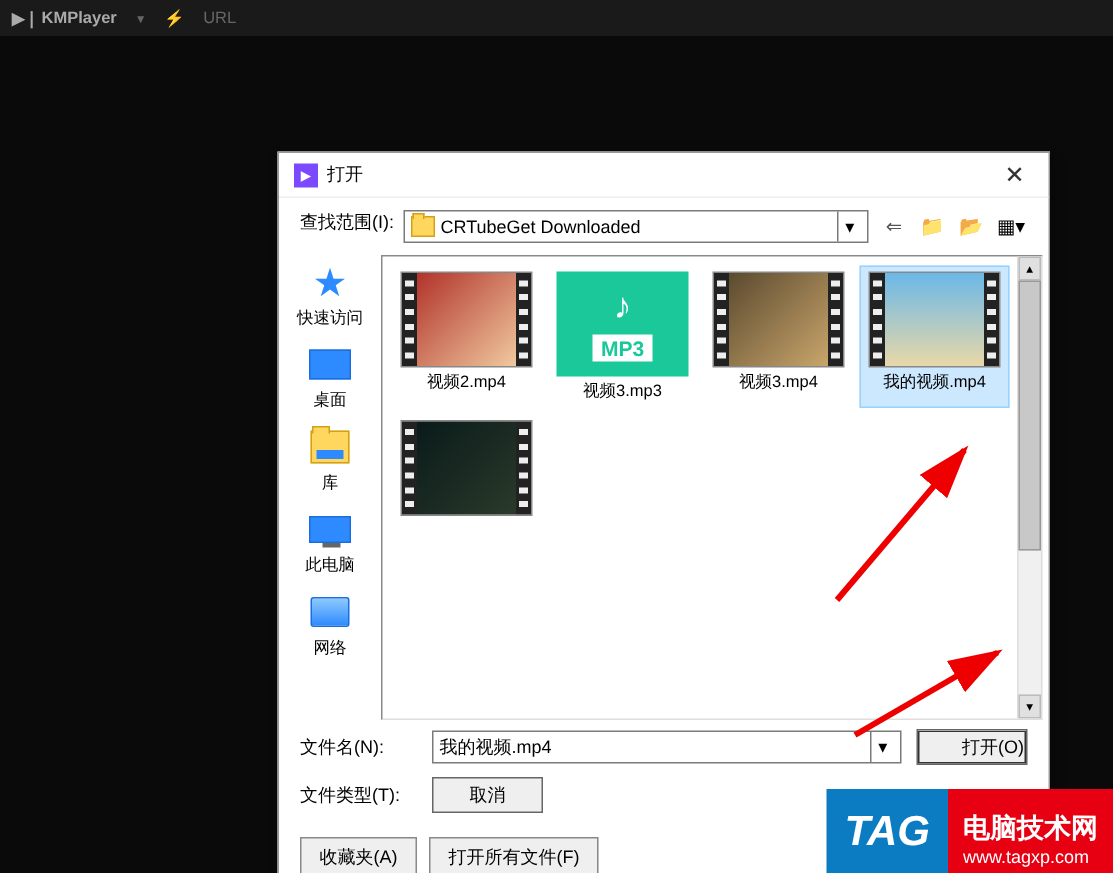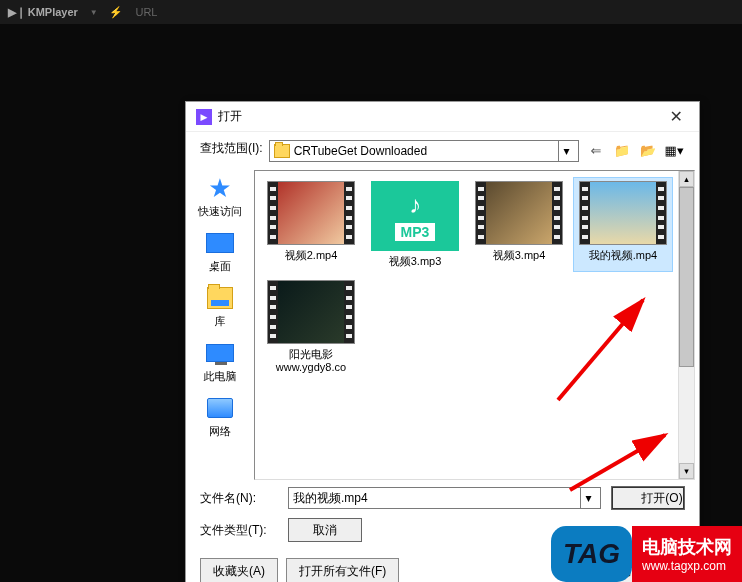--- a/index.html
+++ b/index.html
@@ -71,22 +71,22 @@
 
 
 .bottom-btns { display: flex; gap: 8px; padding: 8px 14px 0; }
 .bottom-btn { height: 26px; padding: 0 12px; border: 1px solid #888; background: #efefef; font-size: 12px; cursor: pointer; }
 
 
 .arrow { position: absolute; pointer-events: none; }
 
 
 .watermark { position: absolute; right: 0; bottom: 0; display: flex; align-items: stretch; height: 56px; }
-.wm-tag { background: #0b7cc1; color: #0f172a; font-weight: bold; font-size: 28px; padding: 6px 12px; display: flex; align-items: center; font-style: italic; border-radius: 15px; }
-.wm-text { background: #e60012; color: #fff; display: flex; flex-direction: column; justify-content: center; padding: 4px 10px; }
+.wm-tag { background: #0b7cc1; color: #ffffff; font-weight: bold; font-size: 28px; padding: 6px 12px; display: flex; align-items: center; font-style: italic; }
+.wm-text { background: #e60012; color: #fff; display: flex; flex-direction: column; justify-content: flex-end; padding: 4px 10px; }
 .wm-text .line1 { font-size: 18px; font-weight: bold; }
 .wm-text .line2 { font-size: 12px; }
 </style>
 </head>
 <body>
 
 <div class="km-bar">
   <span class="km-logo">
     <span>▶❘</span>
     <span>KMPlayer</span>
@@ -238,21 +238,20 @@
               <div class="thumb-img" style="background:linear-gradient(135deg,#0a1a1a,#2a3a2a)"></div>
               <div class="filmstrip">
                 <span></span>
                 <span></span>
                 <span></span>
                 <span></span>
                 <span></span>
                 <span></span>
               </div>
             </div>
-            <span class="name">阳光电影<br>www.ygdy8.co</span>
           </div>
         </div>
       <div class="scrollbar">
         <div class="sb-btn">▴</div>
         <div class="sb-thumb"></div>
         <div class="sb-btn" style="position:absolute;bottom:0;left:0;right:0">▾</div>
       </div>
     </div>
   </div>
 

